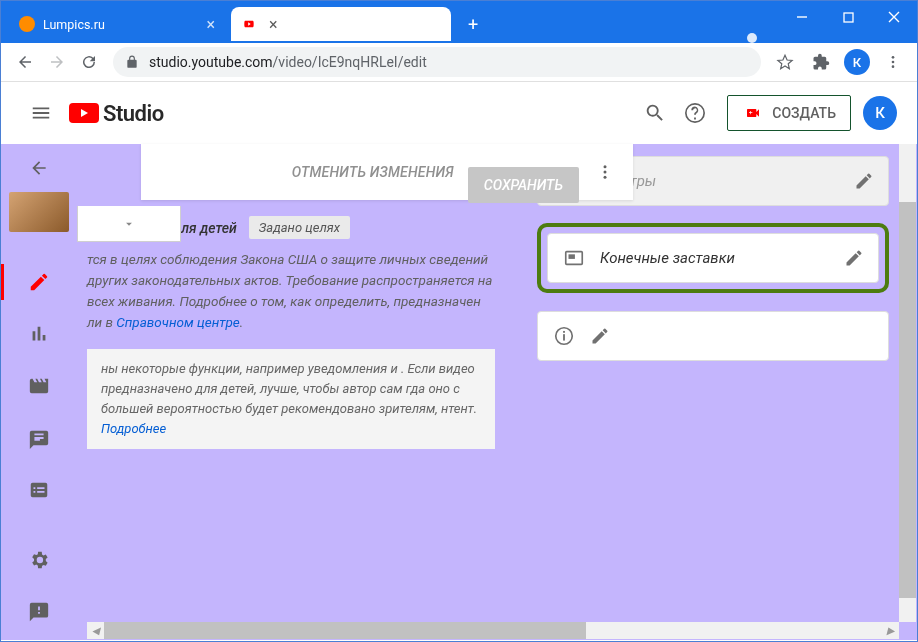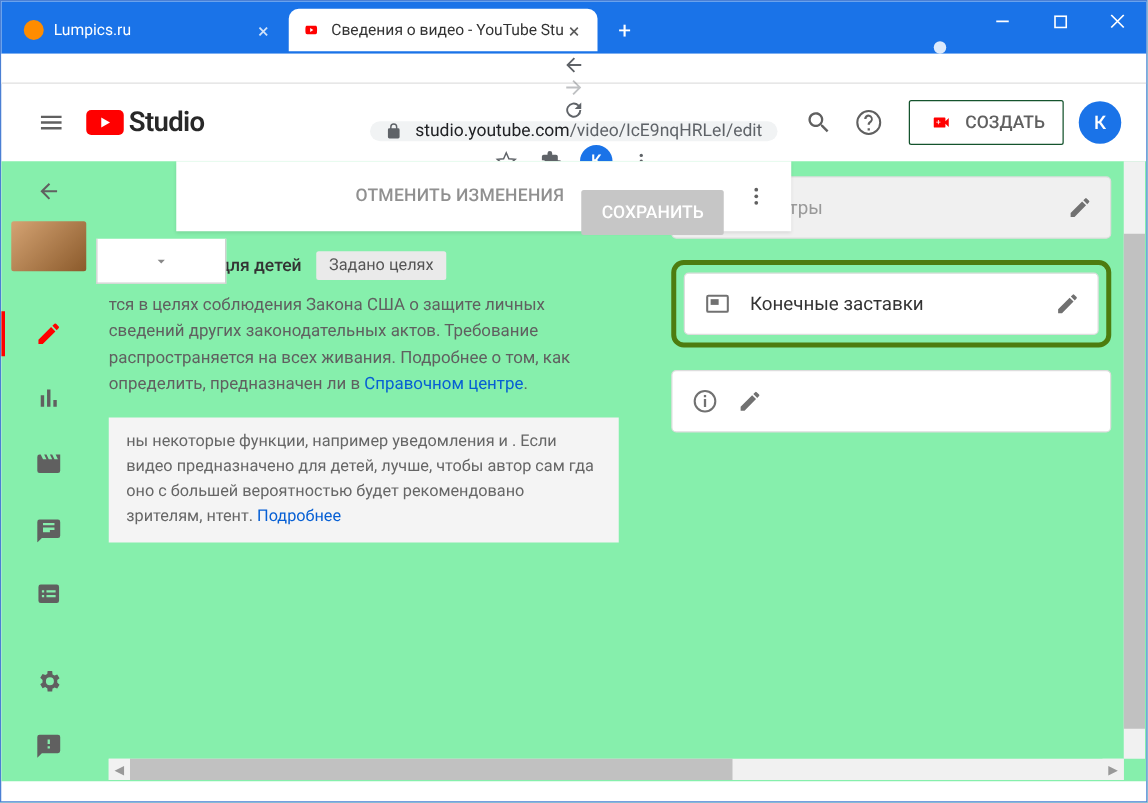--- a/index.html
+++ b/index.html
@@ -16,21 +16,21 @@
 .fav-yt { background: #fff; }
 .tab .tab-label { flex:1; white-space: nowrap; overflow:hidden; text-overflow: ellipsis; }
 .tab .tab-close { font-size: 16px; color: inherit; opacity: .8; padding: 0 4px; cursor: pointer; }
 .new-tab { width: 28px; height: 28px; color: #fff; font-size: 18px; display:flex; align-items:center; justify-content:center; margin-left: 6px; cursor:pointer; }
 .win-controls { display: flex; height: 100%; }
 .win-controls div { width: 46px; height: 32px; display:flex; align-items:center; justify-content:center; color:#fff; font-size:14px; cursor:pointer; }
 .win-account { width: 42px; display:flex; align-items:center; justify-content:center; margin-right: 6px; }
 .acct-dot { width: 10px; height: 10px; background: #fff; border-radius: 50%; opacity: .85; }
 
 
-.addrbar { height: 24px; background: #fff; display:flex; align-items:center; padding: 0 8px; border-bottom: 1px solid #e0e0e0; flex-direction: column; }
+.addrbar { height: 39px; background: #fff; display:flex; align-items:center; padding: 0 8px; border-bottom: 1px solid #e0e0e0; }
 .nav-btn { width: 32px; height: 32px; display:flex; align-items:center; justify-content:center; color:#5f6368; cursor:pointer; border-radius: 50%; }
 .nav-btn.disabled { opacity: .4; cursor:default; }
 .url-box { flex:1; height: 30px; background:#f1f3f4; border-radius: 15px; display:flex; align-items:center; padding: 0 12px; font-size: 14px; color:#5f6368; margin: 0 8px; }
 .url-box .secure { margin-right: 10px; color:#5f6368; }
 .url-box .url-text { color:#202124; }
 .url-box .url-path { color:#5f6368; }
 .right-icons { display:flex; align-items:center; gap: 4px; }
 .right-icons .nav-btn { color:#5f6368; }
 .profile-k { width: 26px; height: 26px; background:#1a73e8; color:#fff; border-radius:50%; display:flex; align-items:center; justify-content:center; font-size:13px; font-weight:500; }
 
@@ -41,21 +41,21 @@
 .yt-play { width: 30px; height: 20px; background:#f00; border-radius:4px; display:flex; align-items:center; justify-content:center; }
 .yt-play::after { content:''; border-left: 7px solid #fff; border-top: 4px solid transparent; border-bottom: 4px solid transparent; }
 .studio-text { font-size: 22px; font-weight: 600; color:#282828; letter-spacing:-.5px; }
 .header-spacer { flex:1; }
 .hdr-icon { width: 40px; height: 40px; display:flex; align-items:center; justify-content:center; color:#606060; cursor:pointer; }
 .create-btn { height: 36px; border:1px solid #14532d; background:#fff; display:flex; align-items:center; padding: 0 14px; gap:8px; font-size:14px; font-weight:500; color:#606060; cursor:pointer; border-radius:2px; margin: 0 12px; }
 .create-btn .cam-icon { color:#f00; }
 .avatar-big { width: 34px; height: 34px; background:#1a73e8; color:#fff; border-radius:50%; display:flex; align-items:center; justify-content:center; font-size:15px; font-weight:500; }
 
 
-.content { position: relative; height: calc(100% - 144px); display:flex; background:#86efac; }
+.content { position: relative; height: calc(100% - 144px); display:flex; background:#c4b5fd;font-style:italic; }
 
 
 .left-rail { width: 76px; display:flex; flex-direction:column; align-items:center; padding-top: 4px; position: relative; z-index: 5; }
 
 
 .action-bar { position:absolute; top: 0; left: 140px; width: 492px; height: 56px; background:#fff; display:flex; align-items:center; justify-content:flex-end; padding: 0 16px; gap: 14px; box-shadow: 0 1px 3px rgba(0,0,0,.1); z-index: 20; }
 .action-link { font-size:14px; font-weight:500; color:#909090; letter-spacing:.2px; cursor:pointer; }
 .save-btn { height: 36px; background:#c6c6c6; color:#fff; padding: 0 16px; font-size:14px; font-weight:500; display:flex; align-items:center; border-radius:2px; cursor:default;margin-top:25px; }
 .more-dots { width:24px; height:24px; display:flex; align-items:center; justify-content:center; color:#606060; cursor:pointer; }
 .rail-back { width:40px; height:40px; display:flex; align-items:center; justify-content:center; color:#606060; cursor:pointer; margin-bottom: 4px; }
@@ -107,21 +107,20 @@
       <span class="tab-label">Lumpics.ru</span>
       <span class="tab-close">×</span>
     </div>
     <div class="tab active">
       <span class="favicon fav-yt">
         <svg width="12" height="10" viewBox="0 0 24 24">
             <path fill="#f00" d="M23 7c-.3-2-1-3-3-3H4C2 4 1.3 5 1 7c-.3 2-.3 8 0 10 .3 2 1 3 3 3h16c2 0 2.7-1 3-3 .3-2 .3-8 0-10z"></path>
             <path fill="#fff" d="M10 8l6 4-6 4z"></path>
           </svg>
       </span>
-      <span class="tab-label">Сведения о видео - YouTube Stu</span>
       <span class="tab-close">×</span>
     </div>
     <div class="new-tab">+</div>
   </div>
   <div class="win-account">
       <span class="acct-dot"></span>
     </div>
   <div class="win-controls">
     <div>
       <svg width="12" height="12">

